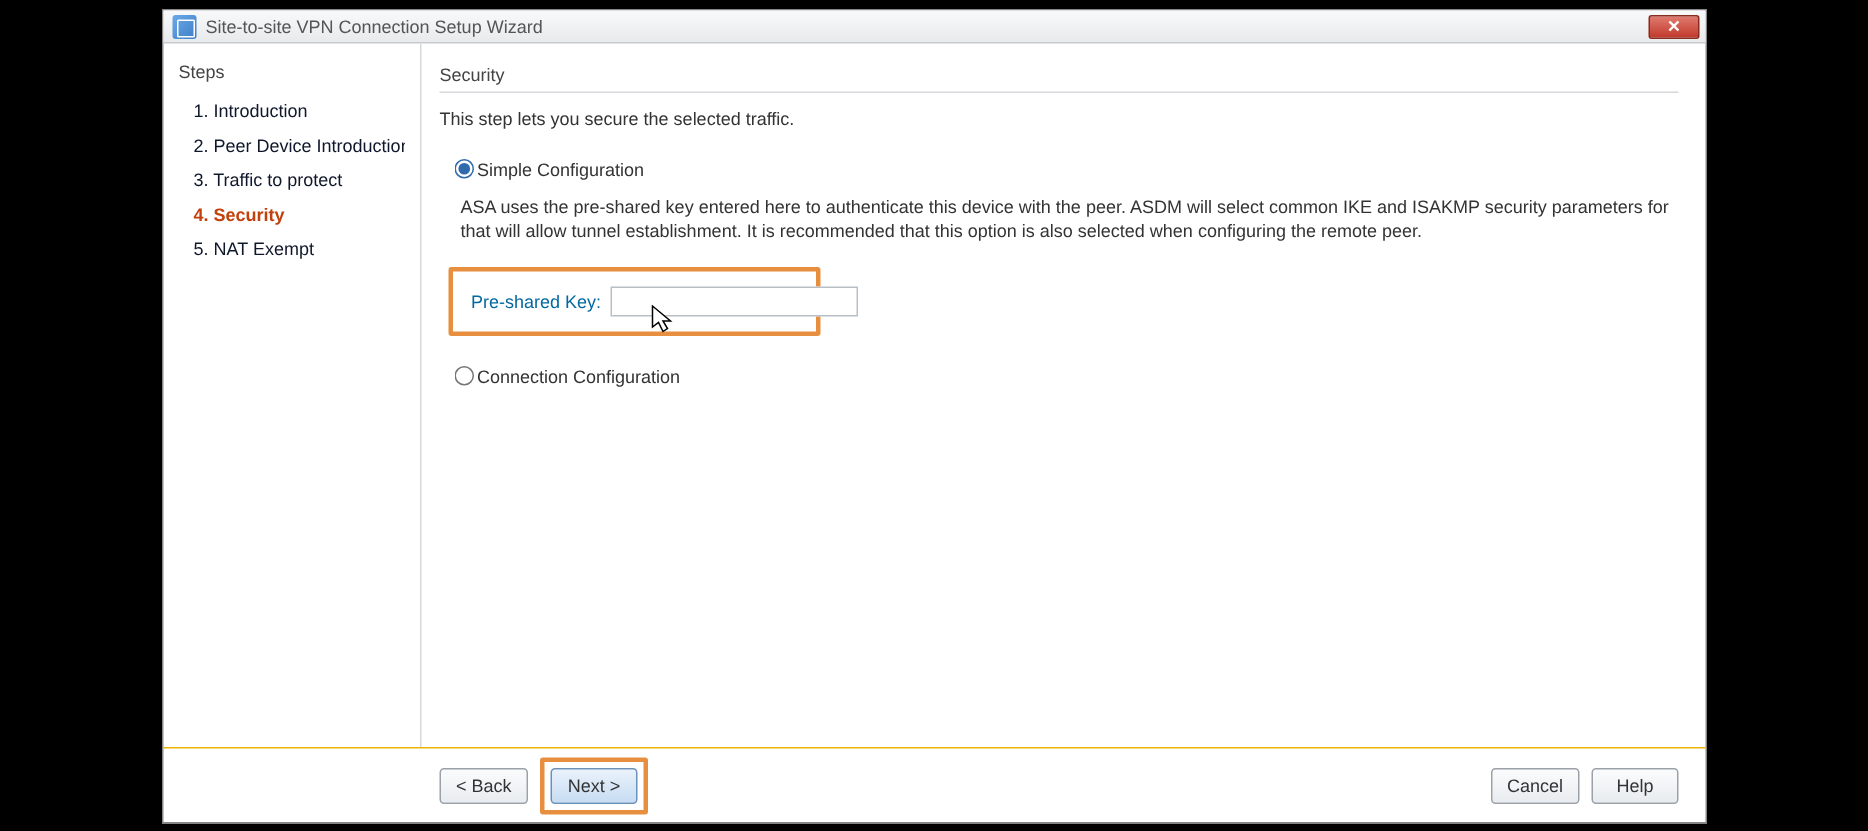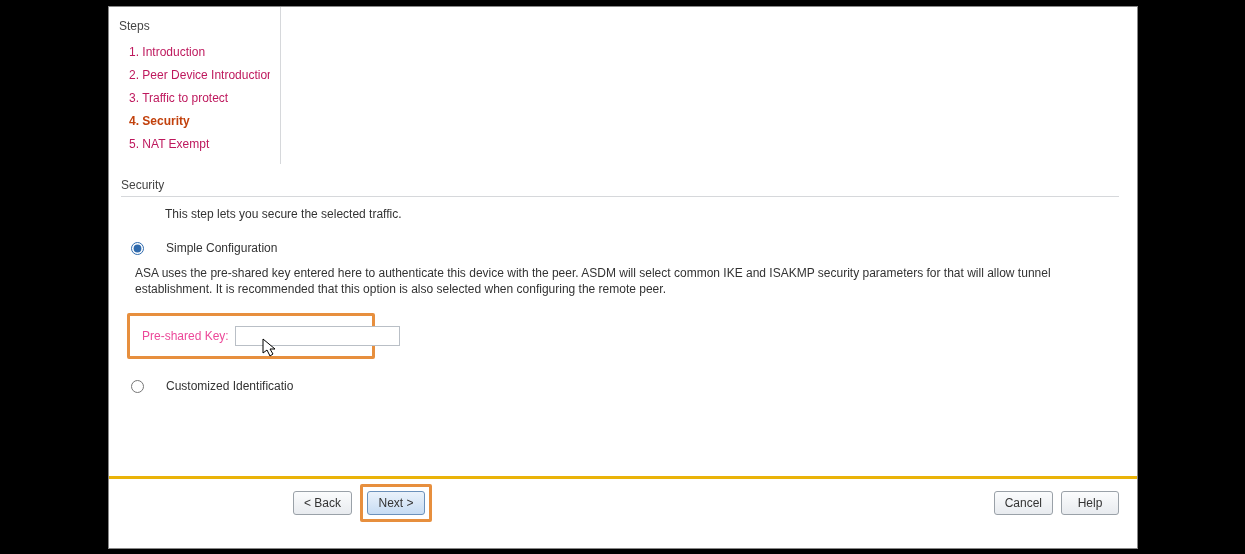--- a/index.html
+++ b/index.html
@@ -53,40 +53,39 @@
       display: flex;
       align-items: center;
       justify-content: center;
       font-size: 11px;
       font-weight: bold;
       cursor: pointer;
     }
     .content {
       display: flex;
       height: calc(100% - 22px - 50px);
-      flex-direction: column;
     }
     .sidebar {
       width: 172px;
       border-right: 1px solid #d6d8db;
       padding: 8px 10px;
     }
     .sidebar-header {
       color: #444;
       font-size: 12px;
       padding: 4px 0 8px 0;
     }
     .sidebar ol {
       list-style: none;
       margin: 0;
       padding: 0;
     }
     .sidebar li {
       padding: 4px 0 5px 10px;
-      color: #be185d;
+      color: #0f172a;
       font-size: 12px;
       white-space: nowrap;
       overflow: hidden;
       cursor: pointer;
     }
     .sidebar li.current {
       font-weight: bold;
       color: #c2410c;
     }
     .main {
@@ -97,26 +96,25 @@
     }
     .main-header {
       color: #444;
       font-size: 12px;
       padding: 6px 0 4px 0;
       border-bottom: 1px solid #d6d8db;
     }
     .main-subtitle {
       padding: 10px 0 14px 0;
       color: #333;
-      margin-left: 44px;
     }
     .option-row {
       display: flex;
-      align-items: flex-end;
-      gap: 22px;
+      align-items: flex-start;
+      gap: 2px;
       padding: 6px 0 4px 10px;
     }
     .option-row input[type=radio] {
       accent-color: #2f6aad;
       width: 13px; height: 13px;
       cursor: pointer;
     }
     .option-row label { color: #333; cursor: pointer; }
     .option-desc {
       padding: 6px 0 10px 14px;
@@ -127,38 +125,38 @@
       margin: 6px 0 14px 6px;
       padding: 10px 10px 10px 12px;
       border: 3px solid #e78f3e;
       border-radius: 2px;
       width: 248px;
       display: flex;
       align-items: center;
       gap: 6px;
       position: relative;
     }
-    .psk-label { color: #ec4899; white-space: nowrap; }
+    .psk-label { color: #0369a1; white-space: nowrap; }
     .psk-input {
       flex: 1;
       height: 20px;
       border: 1px solid #b9bfc6;
       padding: 2px 4px;
       font-size: 12px;
       background: #fff;
     }
     .cursor {
       position: absolute;
       left: 132px;
       top: 22px;
       pointer-events: none;
     }
     .footer {
       height: 50px;
-      border-top: 3px solid #eab308;
+      border-top: 1px solid #eab308;
       display: flex;
       align-items: center;
       padding: 0 18px 0 184px;
       gap: 8px;
     }
     .footer .spacer { flex: 1; }
     .btn {
       min-width: 58px;
       height: 24px;
       padding: 0 10px;
@@ -180,20 +178,27 @@
       border: 3px solid #e78f3e;
       padding: 4px;
       border-radius: 2px;
       display: inline-flex;
     }
   </style>
 </head>
 <body>
 
 <div class="dialog">
+  <div class="titlebar">
+    <div class="titlebar-icon"></div>
+    <div class="titlebar-title">Site-to-site VPN Connection Setup Wizard</div>
+    <div class="close-btn">
+      <span>✕</span>
+    </div>
+  </div>
 
   <div class="content">
     <div class="sidebar">
       <div class="sidebar-header">Steps</div>
       <ol>
         <li>
           <span>1.</span>
           <span>Introduction</span>
         </li>
         <li>
@@ -228,21 +233,21 @@
       <div class="psk-box">
         <span class="psk-label">Pre-shared Key:</span>
         <input class="psk-input" type="text" value="" style="">
         <svg class="cursor" width="18" height="22" viewBox="0 0 18 22">
           <path d="M1 1 L1 15 L5 12 L8 18 L11 16 L8 11 L13 11 Z" fill="#fff" stroke="#000" stroke-width="1"></path>
         </svg>
       </div>
 
       <div class="option-row">
         <input type="radio" name="cfg" id="rd-custom" style="">
-        <label for="rd-custom">Customized Identificatio</label>
+        <label for="rd-custom">Connection Configuration</label>
       </div>
     </div>
   </div>
 
   <div class="footer">
     <button class="btn">&lt; Back</button>
     <span class="btn-wrap-highlight">
       <button class="btn primary">Next &gt;</button>
     </span>
     <span class="spacer"></span>

